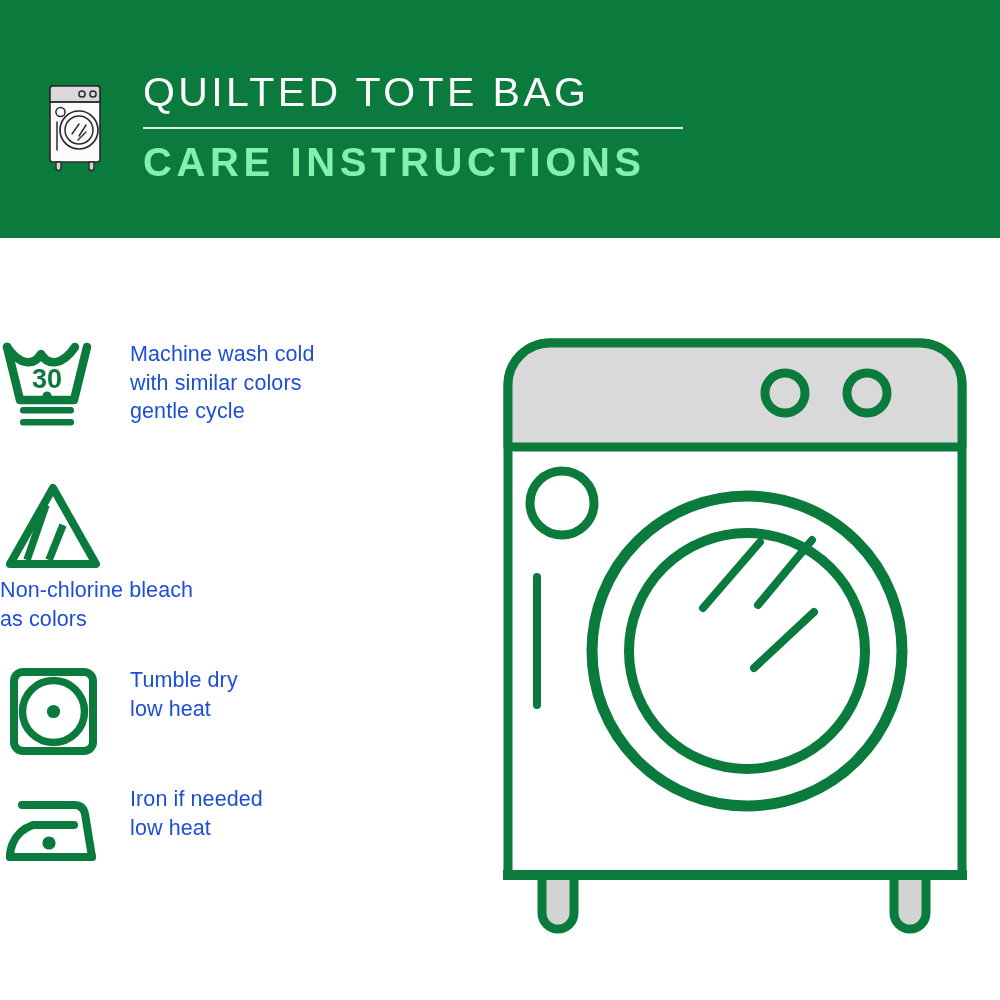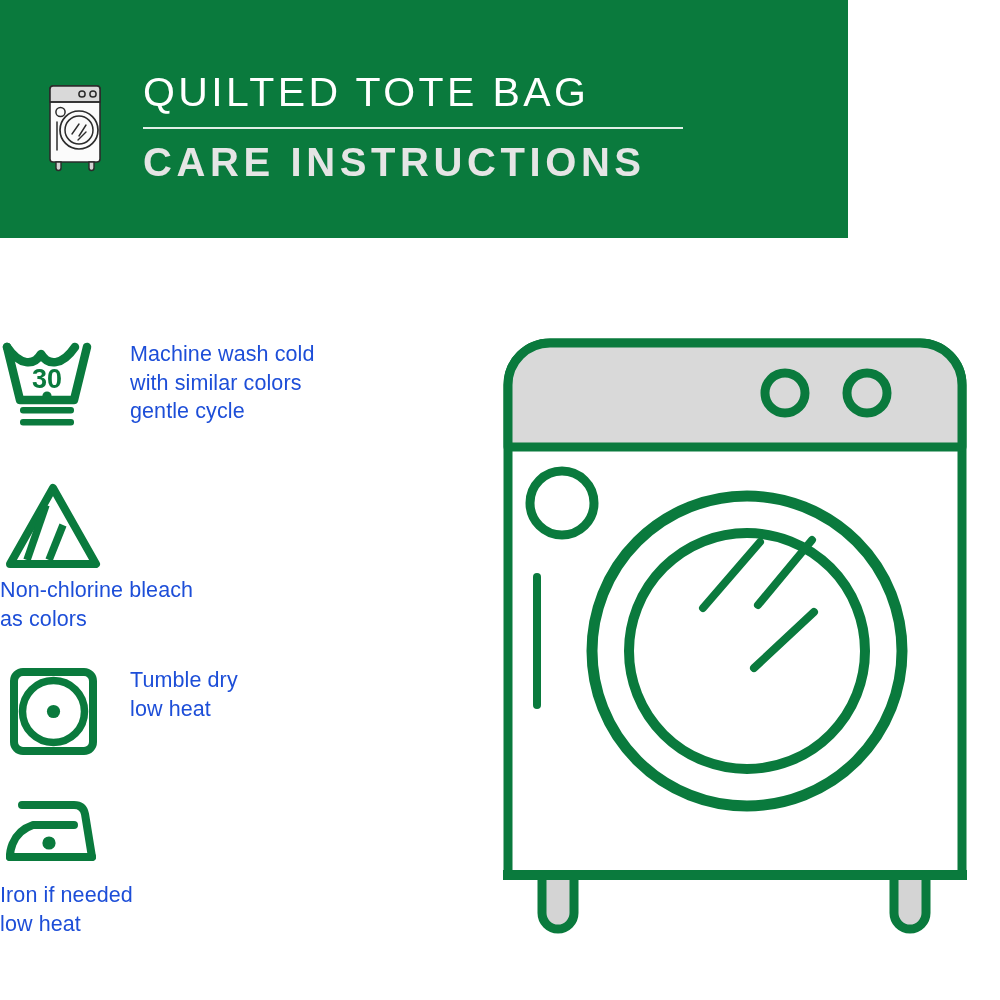--- a/index.html
+++ b/index.html
@@ -8,21 +8,21 @@
     background:#ffffff;
     font-family:"Liberation Sans", sans-serif;
     position:relative;
     overflow:hidden;
   }
 
   
   #header {
     position:absolute;
     left:0; top:0;
-    width:848px; height:238px;
+    width:1000px; height:238px;
     background:#0a7a3d;
     text-decoration:underline;
   }
   #header-icon {
     position:absolute;
     left:44px; top:72px;
     width:62px; height:104px;
   }
   #header-text {
     position:absolute;
@@ -38,21 +38,21 @@
     white-space:nowrap;
   }
   #title-divider {
     width:540px;
     height:1.6px;
     background:rgba(255,255,255,0.88);
     margin-top:9px;
     margin-bottom:8px;
   }
   #title-line2 {
-    color:#e5e5e5;
+    color:#86efac;
     font-size:40px;
     font-weight:700;
     letter-spacing:4.6px;
     line-height:50px;
     white-space:nowrap;
   }
 
   
   #care-list {
     position:absolute;
@@ -79,21 +79,21 @@
     font-weight:400;
     line-height:28.5px;
     letter-spacing:0.1px;
     padding-top:2px;
   }
   .care-text span { display:block; }
 
   #row-wash   { top:100px; }
   #row-bleach { top:240px;flex-direction:column; }
   #row-dry    { top:400px;margin-top:26px; }
-  #row-iron   { top:545px;flex-direction:column; }
+  #row-iron   { top:545px; }
 
   
   #washer {
     position:absolute;
     left:490px; top:325px;
     width:490px; height:615px;
   }
 </style>
 </head>
 <body>

